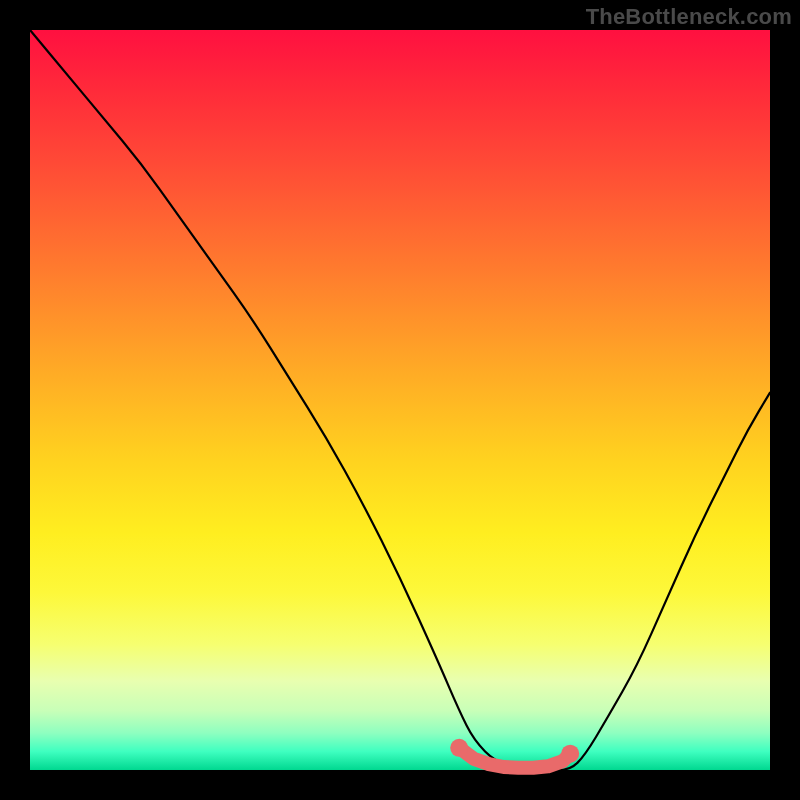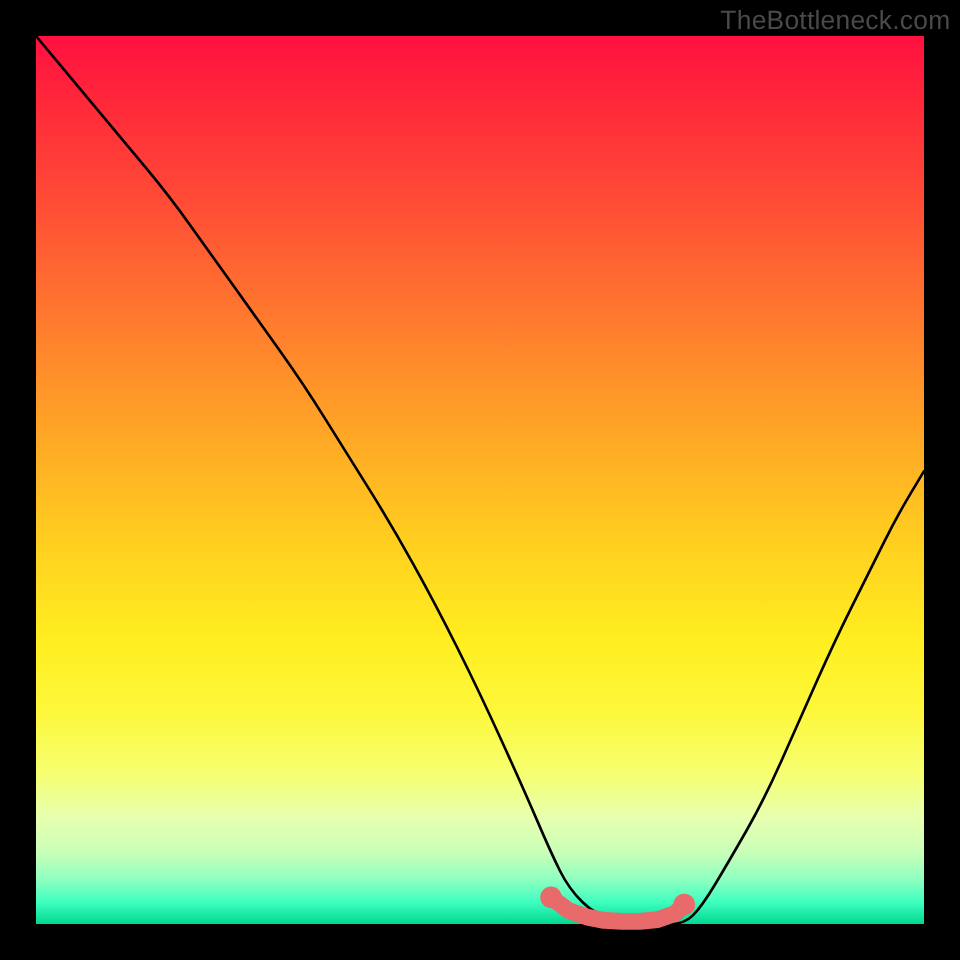--- a/index.html
+++ b/index.html
@@ -48,21 +48,21 @@
     width: 740px;
     height: 740px;
     overflow: visible;
   }
   .watermark {
     position: absolute;
     top: 4px;
     right: 8px;
     color: #4a4a4a;
     font-size: 22px;
-    font-weight: 400;
+    font-weight: 700;
     letter-spacing: 0.2px;
   }
 </style>
 </head>
 <body>
 
 <div class="frame">
 
   <div class="plot-area"></div>
 

